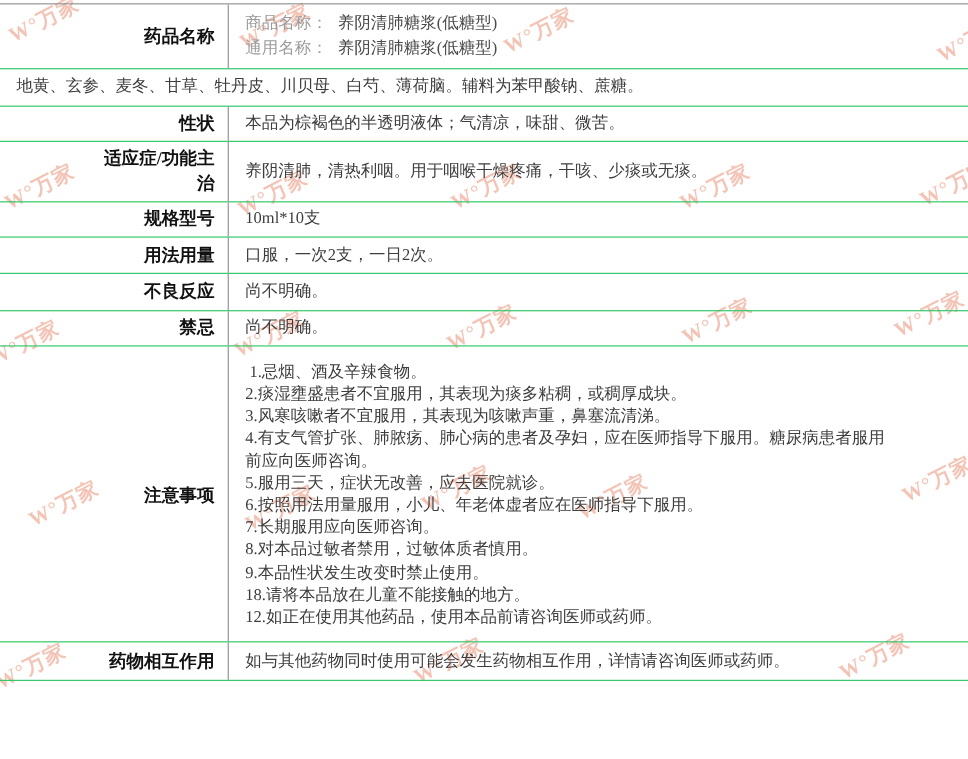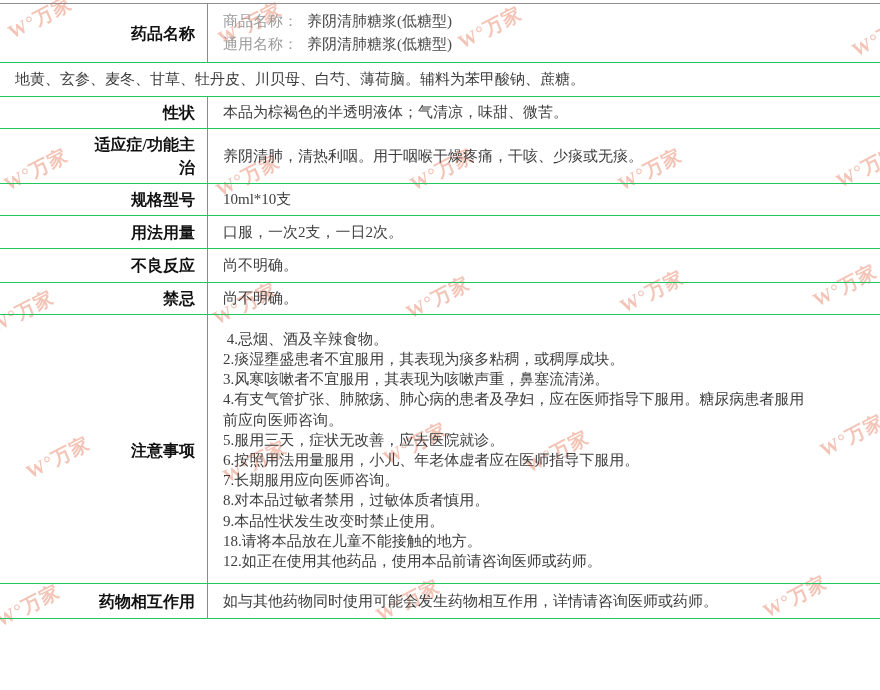--- a/index.html
+++ b/index.html
@@ -148,21 +148,21 @@
       <div class="content-cell">
         <span>尚不明确。</span>
       </div>
     </div>
 
     <div class="row row-top" style="min-height:269px">
       <div class="label-cell">
         <span class="lbl">注意事项</span>
       </div>
       <div class="content-cell">
-        <div class="note-line"> 4.忌烟、酒及辛辣食物。</div>
+        <div class="note-line"> 1.忌烟、酒及辛辣食物。</div>
         <div class="note-line">2.痰湿壅盛患者不宜服用，其表现为痰多粘稠，或稠厚成块。</div>
         <div class="note-line">3.风寒咳嗽者不宜服用，其表现为咳嗽声重，鼻塞流清涕。</div>
         <div class="note-line">4.有支气管扩张、肺脓疡、肺心病的患者及孕妇，应在医师指导下服用。糖尿病患者服用</div>
         <div class="note-line">前应向医师咨询。</div>
         <div class="note-line">5.服用三天，症状无改善，应去医院就诊。</div>
         <div class="note-line">6.按照用法用量服用，小儿、年老体虚者应在医师指导下服用。</div>
         <div class="note-line">7.长期服用应向医师咨询。</div>
         <div class="note-line">8.对本品过敏者禁用，过敏体质者慎用。</div>
         <div class="note-line">9.本品性状发生改变时禁止使用。</div>
         <div class="note-line">18.请将本品放在儿童不能接触的地方。</div>

